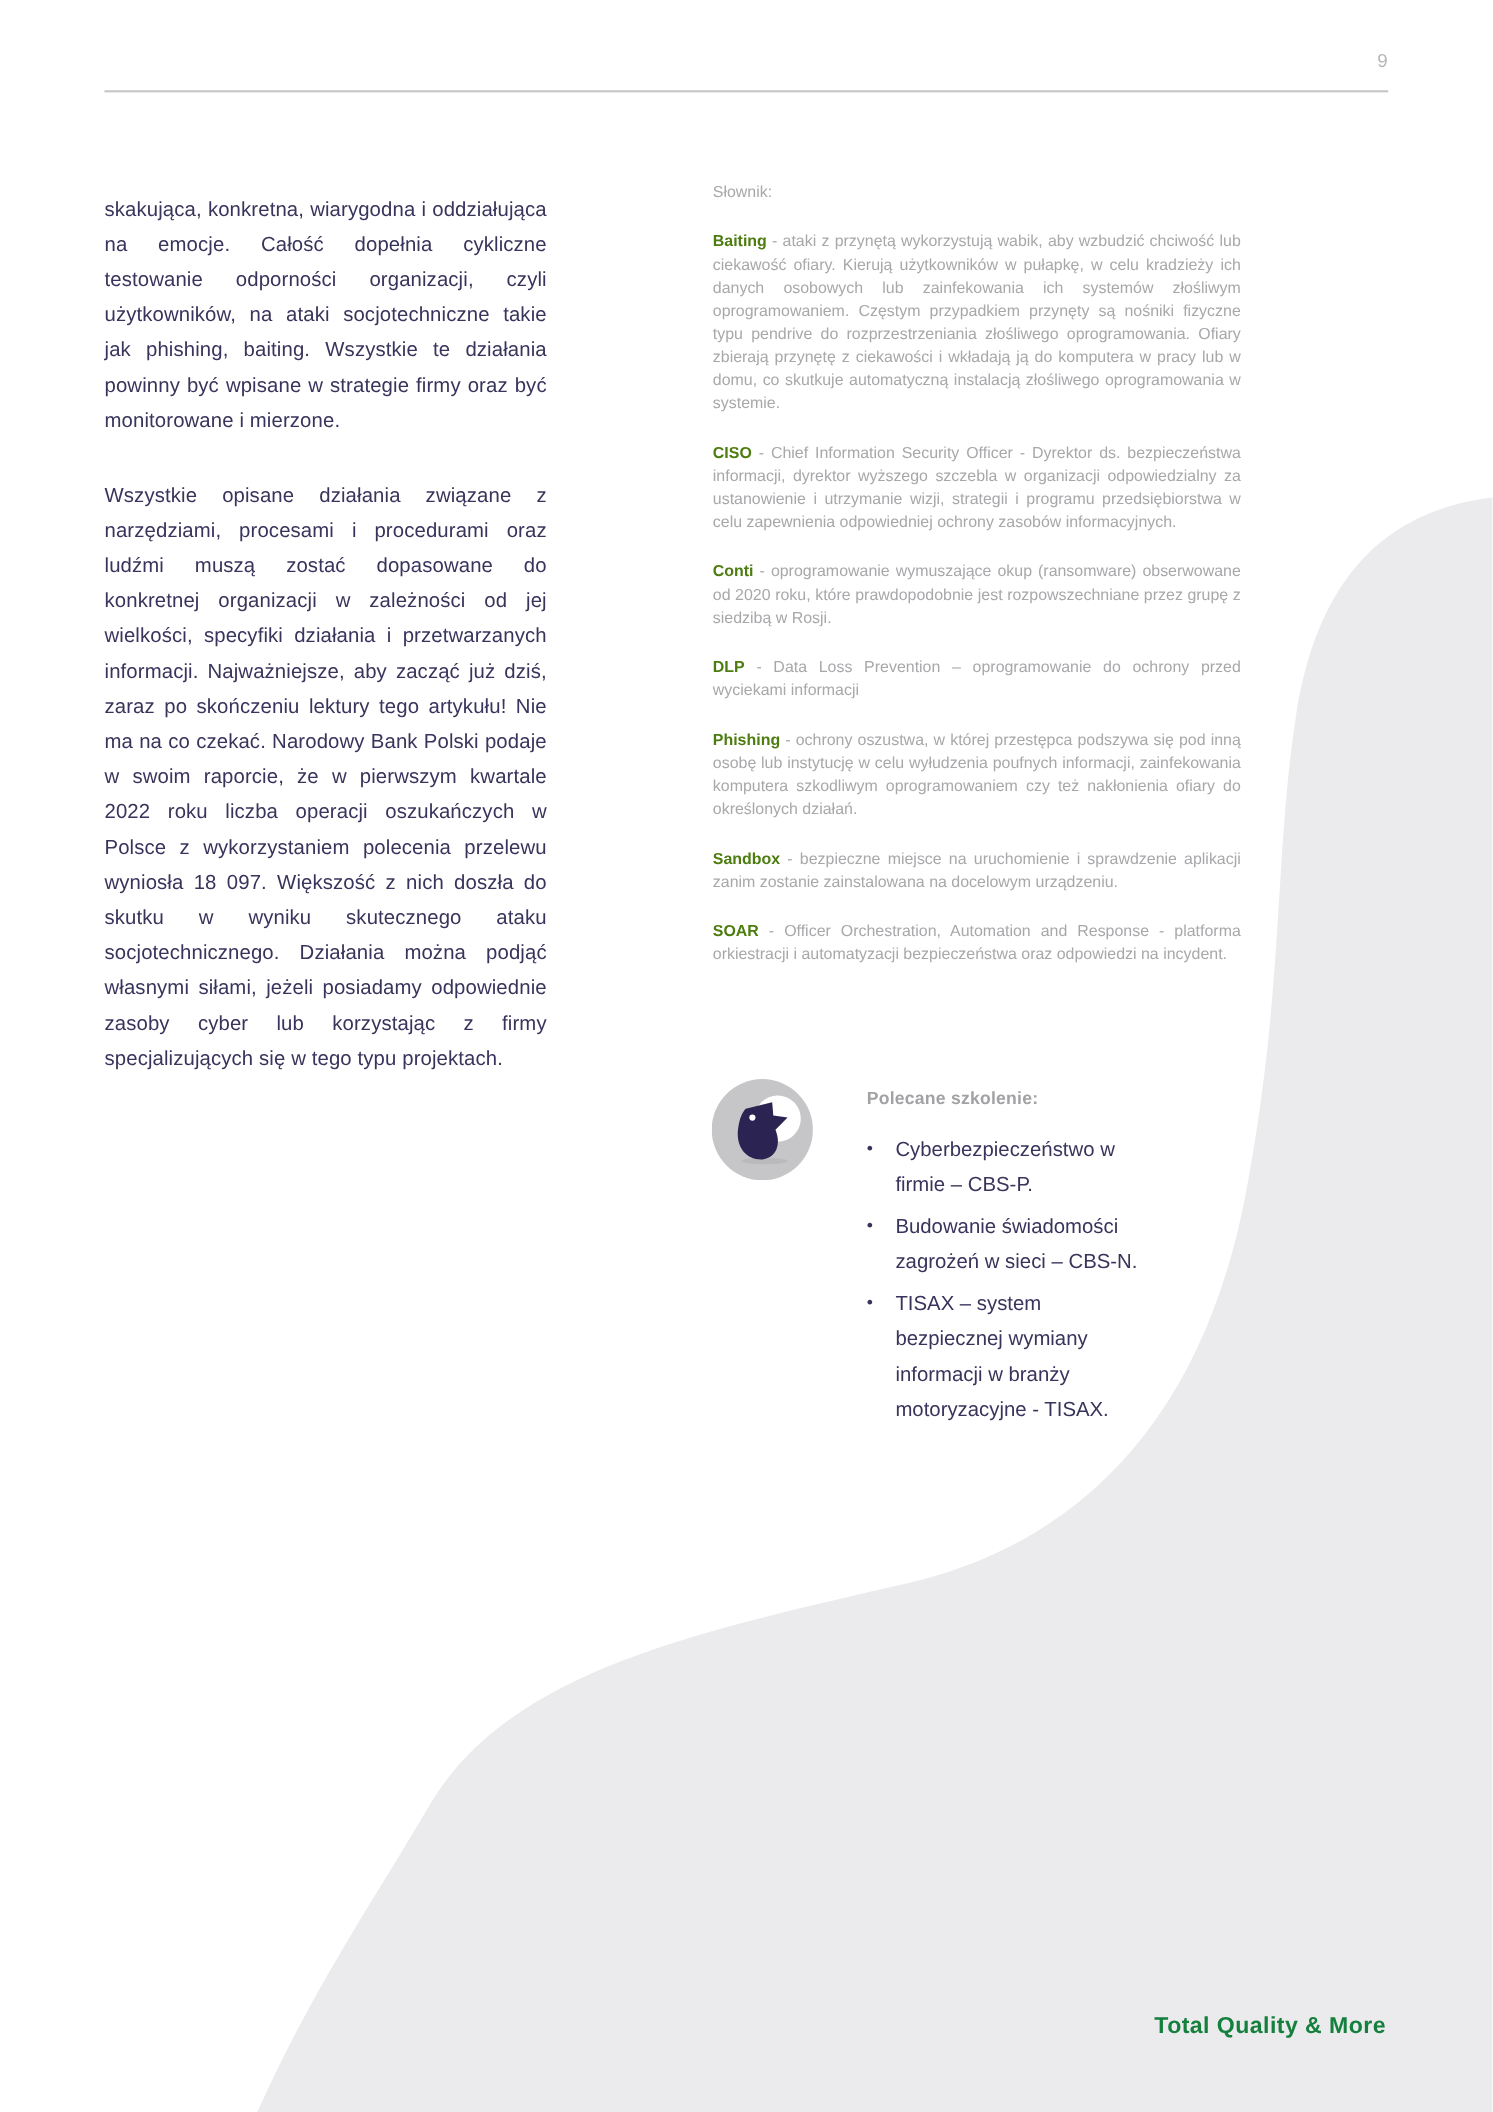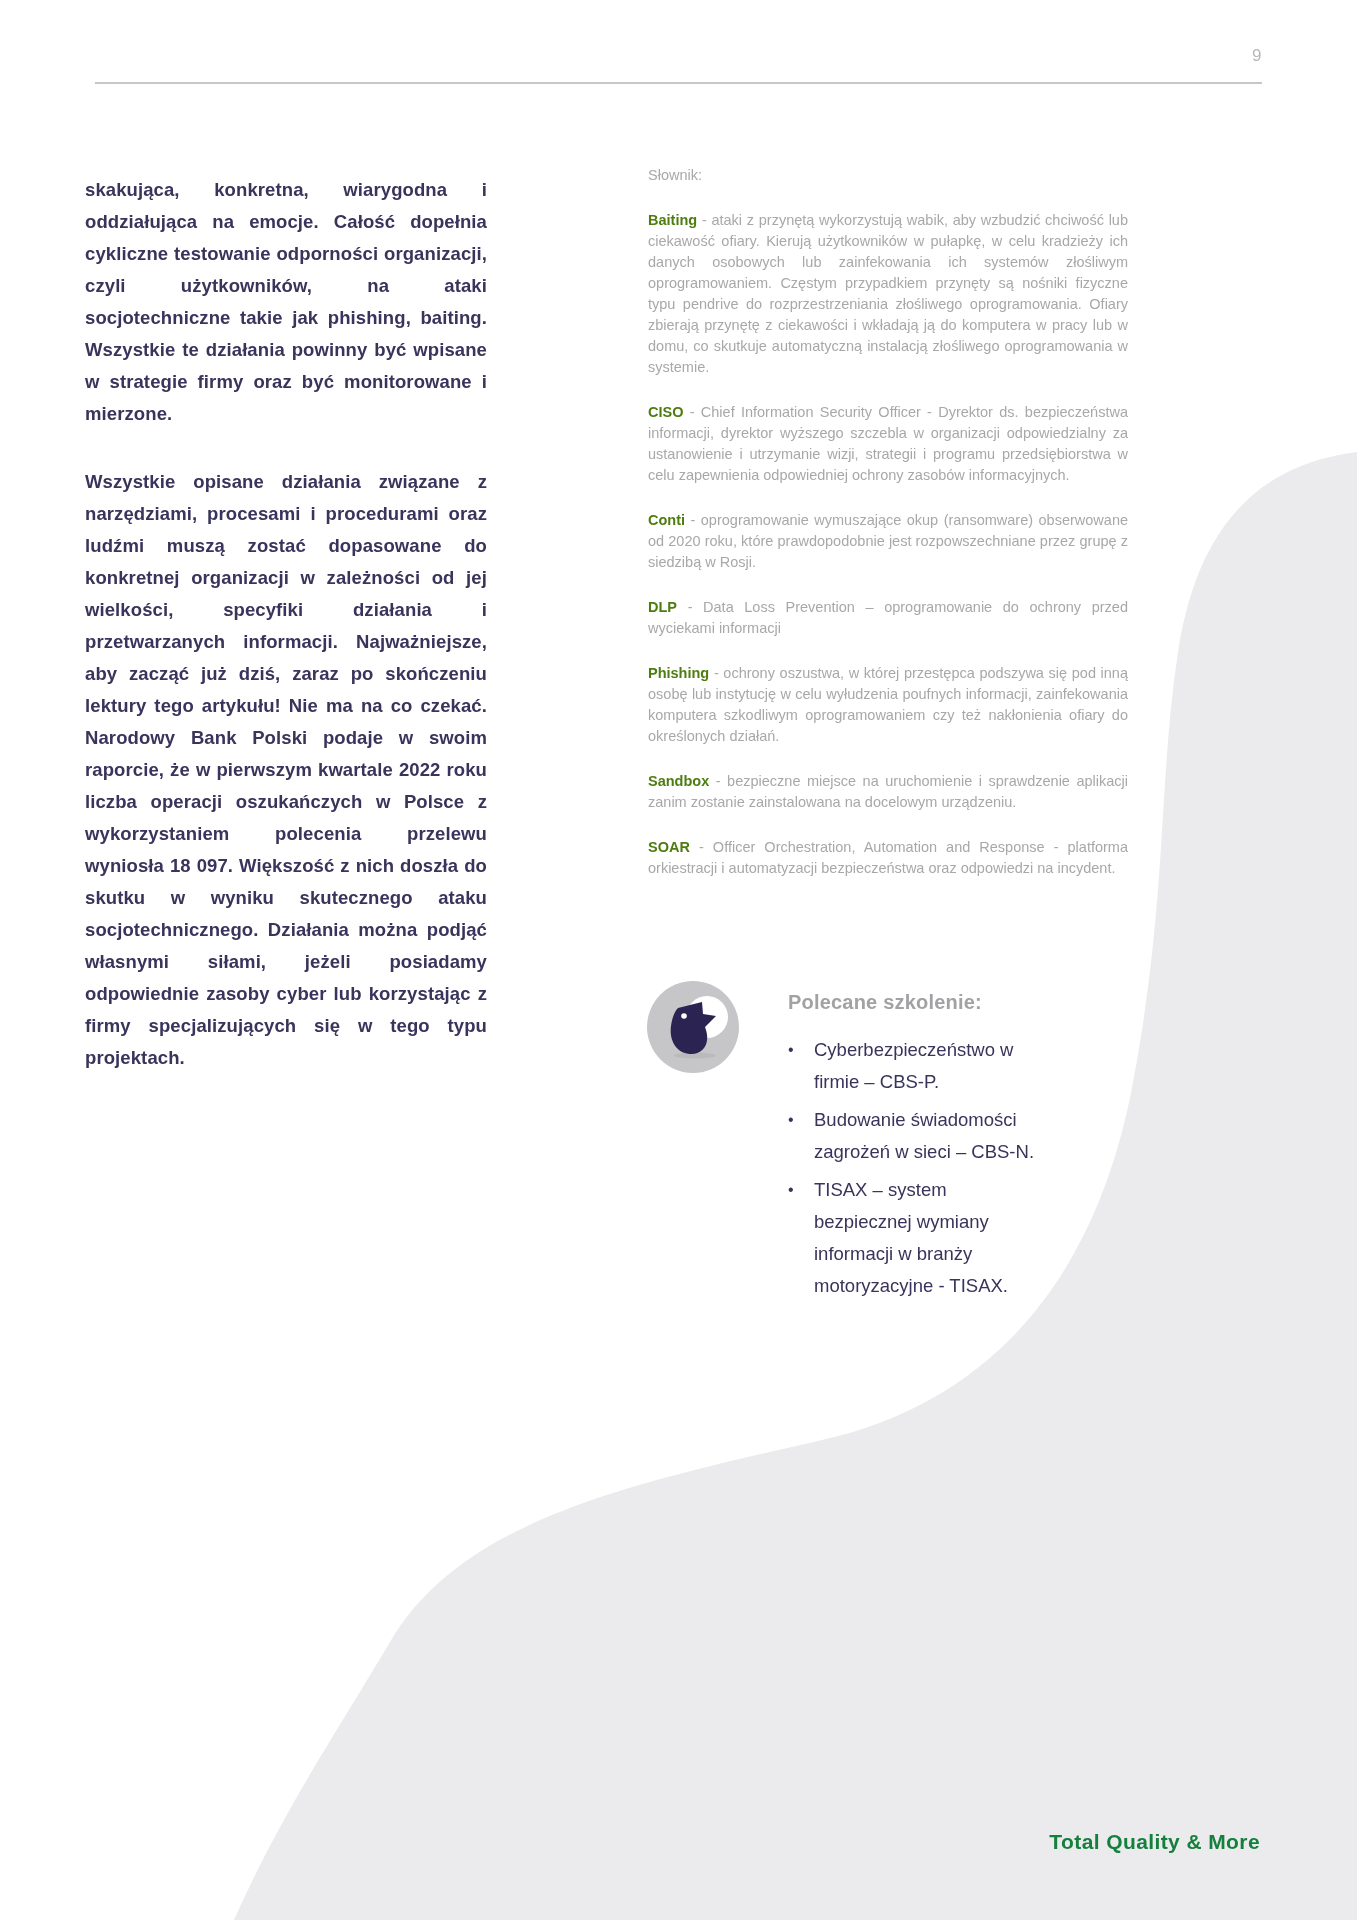--- a/index.html
+++ b/index.html
@@ -16,23 +16,23 @@
   .pagenum{
     position:absolute;top:46px;right:95px;
     font-size:17px;color:#b7b7ba;letter-spacing:.5px;
   }
   .rule{
     position:absolute;top:82px;left:95px;right:95px;
     height:2px;background:#c7c7c9;
   }
 
   .col-left{
-    position:absolute;left:85px;top:155px;width:402px;
+    position:absolute;left:95px;top:155px;width:402px;
     font-size:18.5px;line-height:32px;color:#38345b;
-    text-align:justify;letter-spacing:.1px;font-weight:bold;
+    text-align:justify;letter-spacing:.1px;
   }
   .col-left p + p{margin-top:36px;}
 
   .col-right{
     position:absolute;left:648px;top:165px;width:480px;
     font-size:14.5px;line-height:21px;color:#a8a8ab;
     text-align:justify;
   }
   .gloss-heading{margin-bottom:24px;}
   .entry{margin-bottom:24px;}
@@ -41,21 +41,21 @@
   .training{
     position:absolute;left:647px;top:981px;width:420px;
   }
   .logo{
     position:absolute;left:0;top:0;width:92px;height:92px;
   }
   .training-body{
     position:absolute;left:141px;top:10px;width:260px;
   }
   .training-heading{
-    font-size:20px;font-weight:bold;color:#a2a2a5;
+    font-size:16px;font-weight:bold;color:#a2a2a5;
     margin-bottom:20px;letter-spacing:.2px;
   }
   .titem{
     display:flex;align-items:flex-start;
     font-size:18.5px;line-height:32px;color:#38345b;
     margin-bottom:6px;
   }
   .titem .bullet{
     width:26px;flex:0 0 26px;color:#38345b;font-size:16px;line-height:32px;
   }

